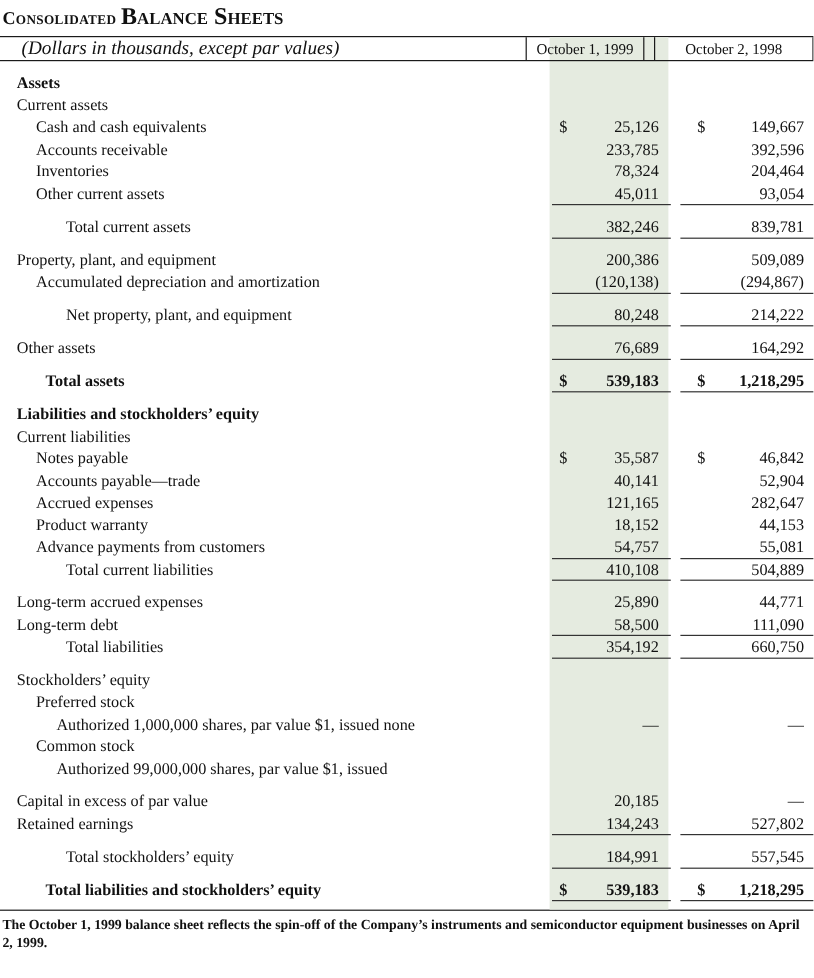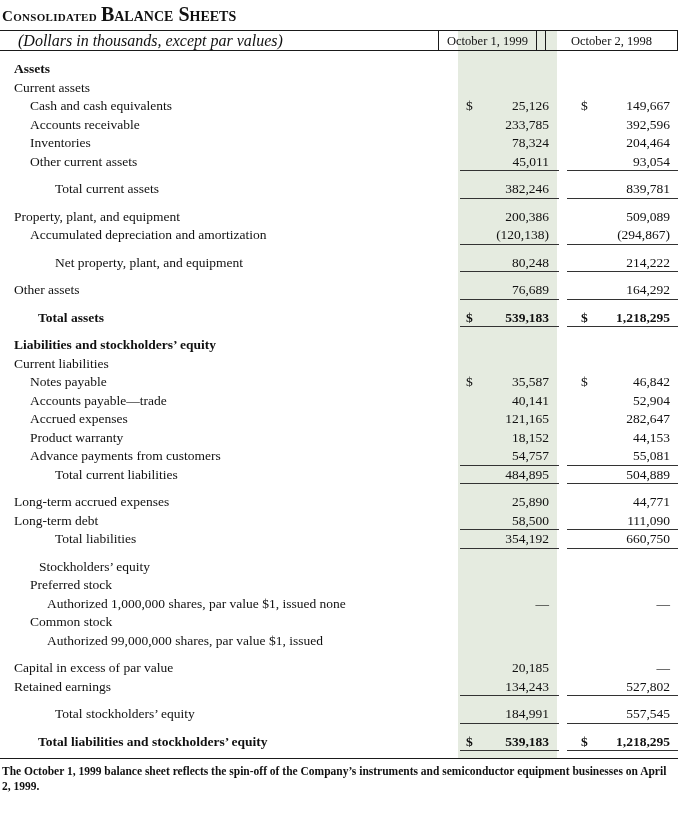--- a/index.html
+++ b/index.html
@@ -291,21 +291,21 @@
     <div class="vgap"></div>
     <div class="val val2 underline">
             <span class="dollar"></span>
             <span class="num">55,081</span>
           </div>
   </div>
         <div class="row">
     <div class="lbl" style="padding-left: 55px;">Total current liabilities</div>
     <div class="val val1 underline">
             <span class="dollar"></span>
-            <span class="num">484,895</span>
+            <span class="num">410,108</span>
           </div>
     <div class="vgap"></div>
     <div class="val val2 underline">
             <span class="dollar"></span>
             <span class="num">504,889</span>
           </div>
   </div>
         <div class="row gap">
     <div class="lbl" style="padding-left: 14px;">Long-term accrued expenses</div>
     <div class="val val1">
@@ -336,21 +336,21 @@
             <span class="dollar"></span>
             <span class="num">354,192</span>
           </div>
     <div class="vgap"></div>
     <div class="val val2 underline">
             <span class="dollar"></span>
             <span class="num">660,750</span>
           </div>
   </div>
         <div class="row gap">
-    <div class="lbl" style="padding-left: 14px; margin-left: 25px;">Stockholders’ equity</div>
+    <div class="lbl" style="padding-left: 14px;">Stockholders’ equity</div>
     <div class="val val1">
             <span class="dollar"></span>
             <span class="num"></span>
           </div>
     <div class="vgap"></div>
     <div class="val val2">
             <span class="dollar"></span>
             <span class="num"></span>
           </div>
   </div>

